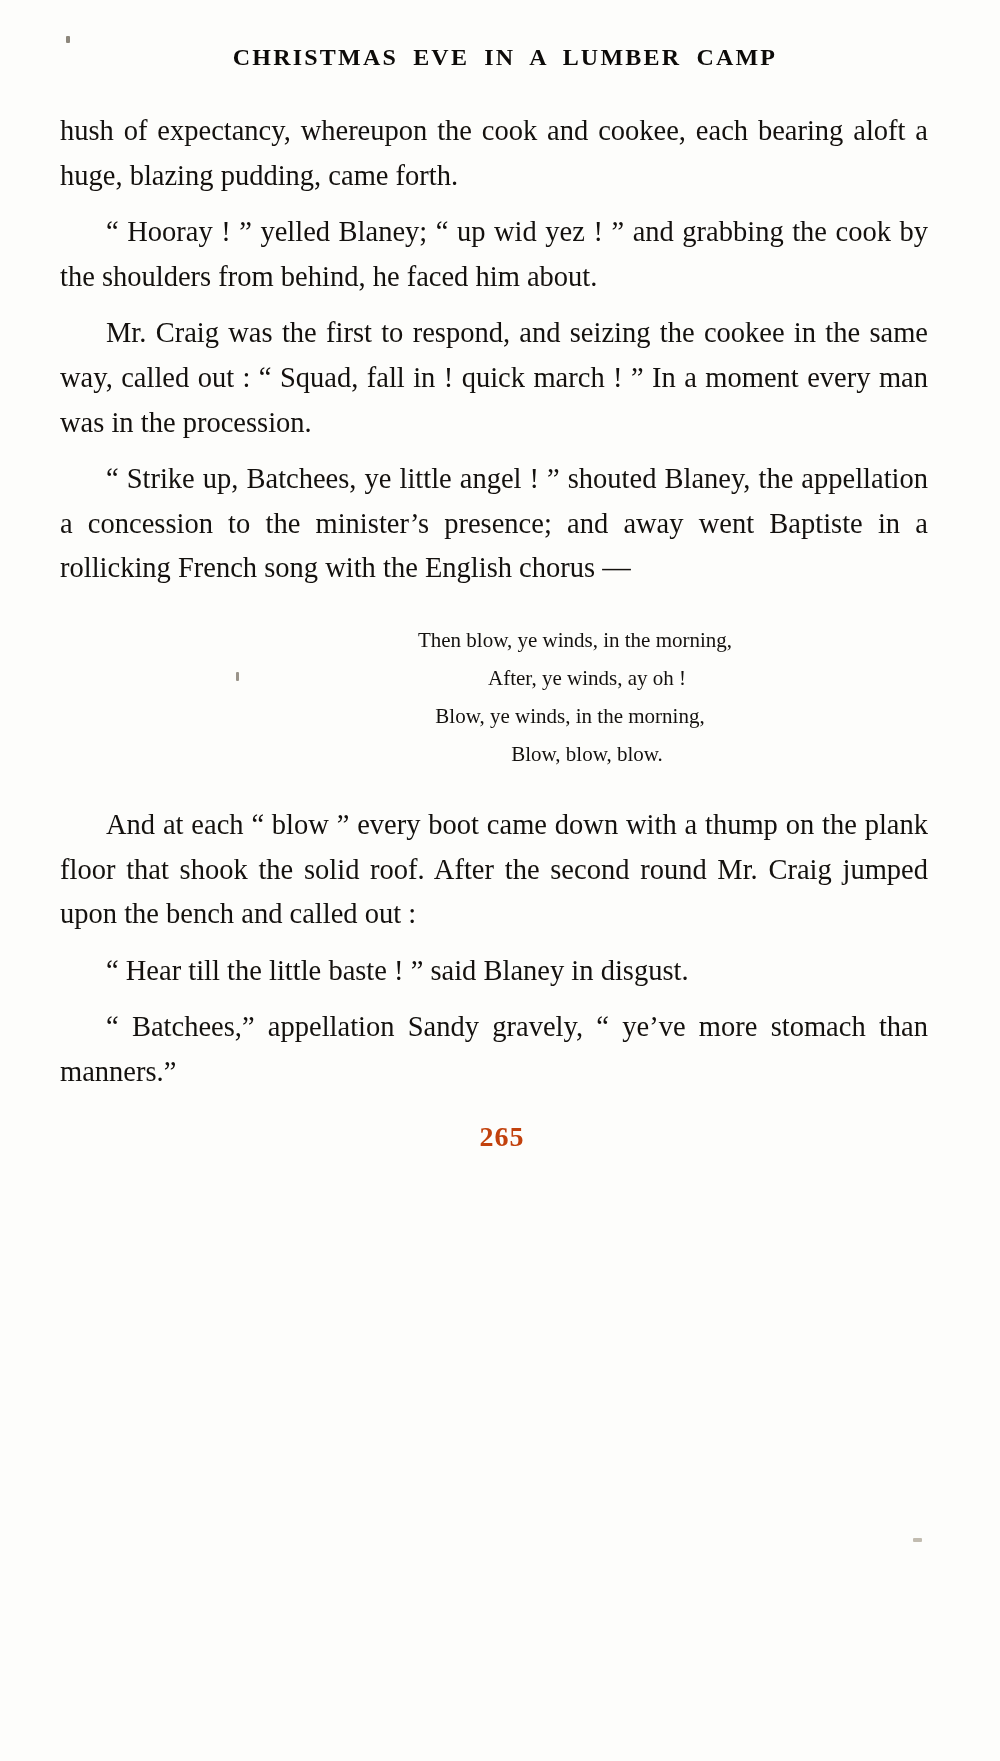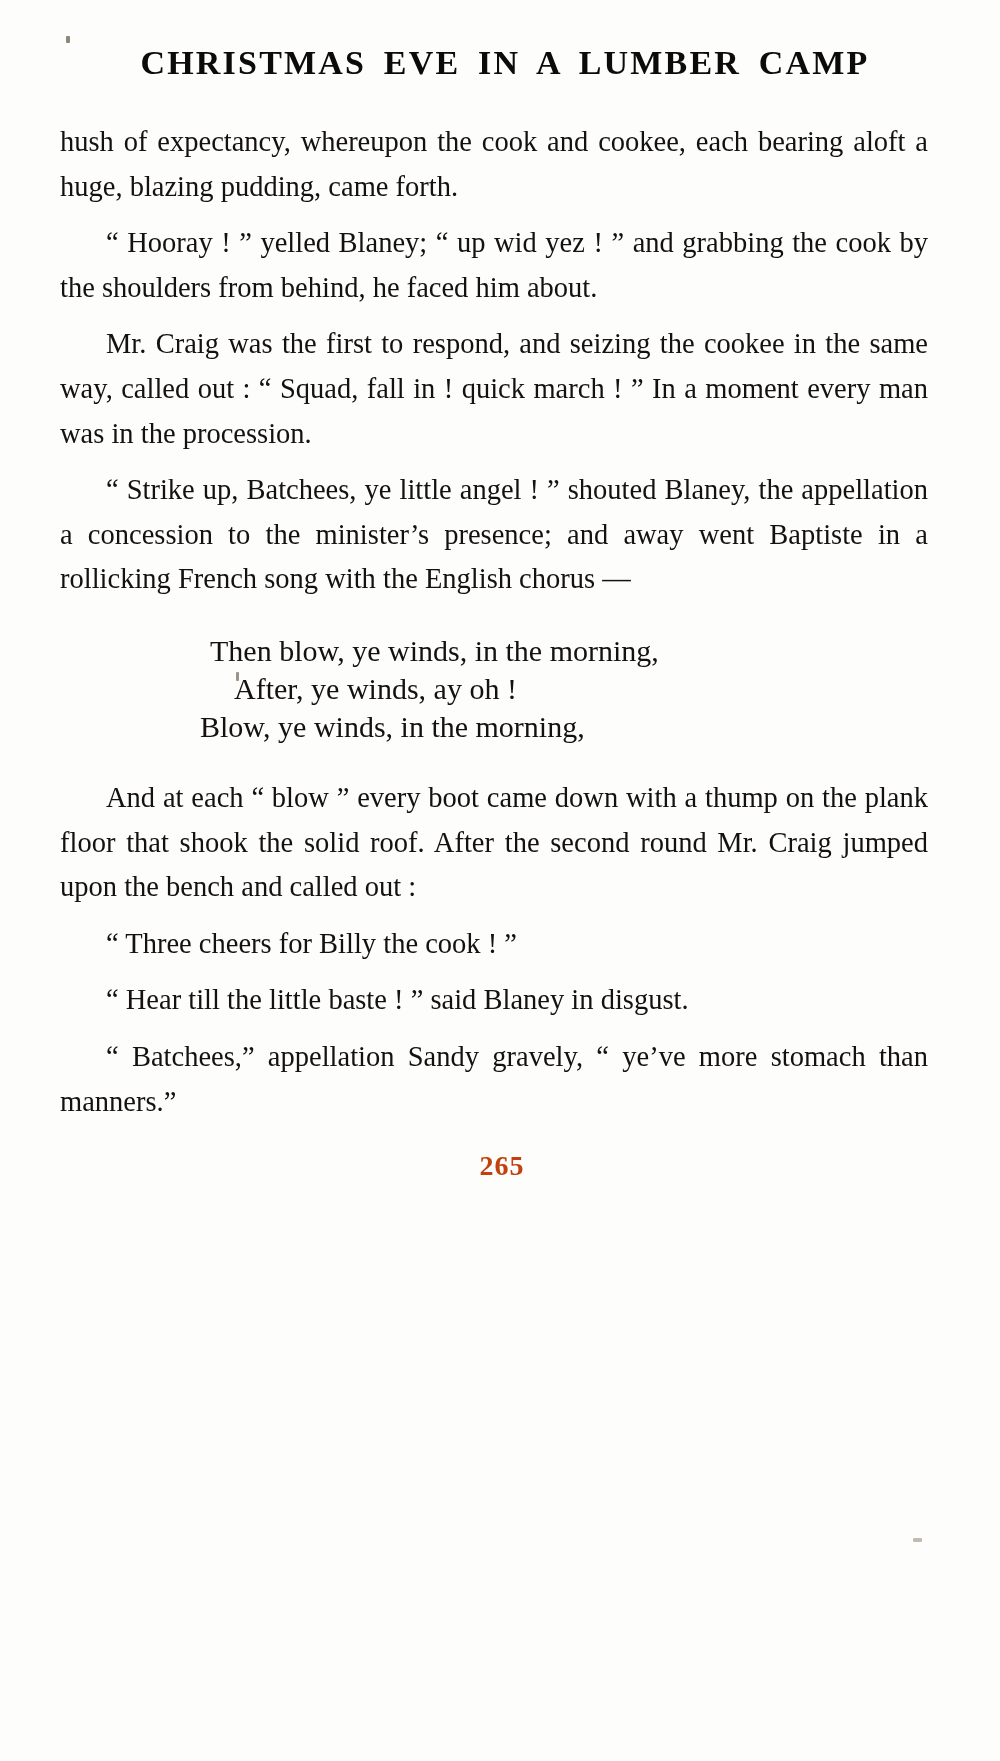--- a/index.html
+++ b/index.html
@@ -25,21 +25,21 @@
   .page-inner {
     position: absolute;
     left: 48px;
     top: 44px;
     width: 904px;
   }
   .running-head {
     text-align: center;
     font-family: "Liberation Serif", serif;
     font-weight: bold;
-    font-size: 34px;
+    font-size: 24px;
     letter-spacing: 2.2px;
     word-spacing: 7px;
     margin: 0 0 38px 0;
     padding-left: 10px;
     color: #0d0b09;
   }
   .body-text {
     font-size: 28.5px;
     line-height: 44.6px;
     text-align: justify;
@@ -49,23 +49,23 @@
   }
   .body-text p {
     margin: 12px;
     text-indent: 46px;
   }
   .body-text p.noindent {
     text-indent: 0;
   }
   .verse {
     margin: 30px 0 30px 0;
-    font-size: 30px;
+    font-size: 21px;
     line-height: 38px;
-    text-align: left;
+    text-align: center;
     color: #14110e;
   }
   .verse .v {
     display: block;
     white-space: pre;
   }
   .verse .v1 { margin-left: 162px; }
   .verse .v2 { margin-left: 186px; }
   .verse .v3 { margin-left: 152px; }
   .verse .v4 { margin-left: 186px; }
@@ -108,25 +108,25 @@
       <p>“ Hooray ! ” yelled Blaney; “ up wid yez ! ” and grabbing the cook by the shoulders from behind, he faced him about.</p>
 
       <p>Mr. Craig was the first to respond, and seizing the cookee in the same way, called out : “ Squad, fall in ! quick march ! ” In a moment every man was in the procession.</p>
 
       <p>“ Strike up, Batchees, ye little angel ! ” shouted Blaney, the appellation a concession to the minister’s presence; and away went Baptiste in a rollicking French song with the English chorus —</p>
 
       <div class="verse">
         <span class="v v1">Then blow, ye winds, in the morning,</span>
         <span class="v v2">After, ye winds, ay oh !</span>
         <span class="v v3">Blow, ye winds, in the morning,</span>
+        <span class="v v4">Blow, blow, blow.</span>
       </div>
 
       <p>And at each “ blow ” every boot came down with a thump on the plank floor that shook the solid roof. After the second round Mr. Craig jumped upon the bench and called out :</p>
 
-      <p>“ Three cheers for Billy the cook ! ”</p>
 
 
 
       <p>“ Hear till the little baste ! ” said Blaney in disgust.</p>
 
       <p>“ Batchees,” appellation Sandy gravely, “ ye’ve more stomach than manners.”</p>
 
     </div>
 
     <div class="folio">265</div>

